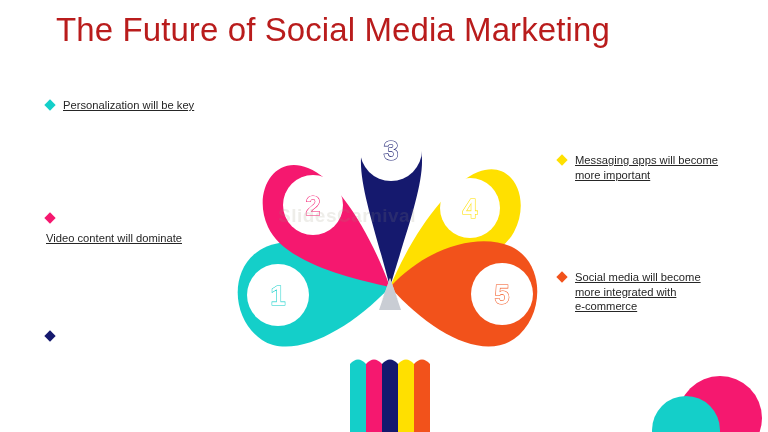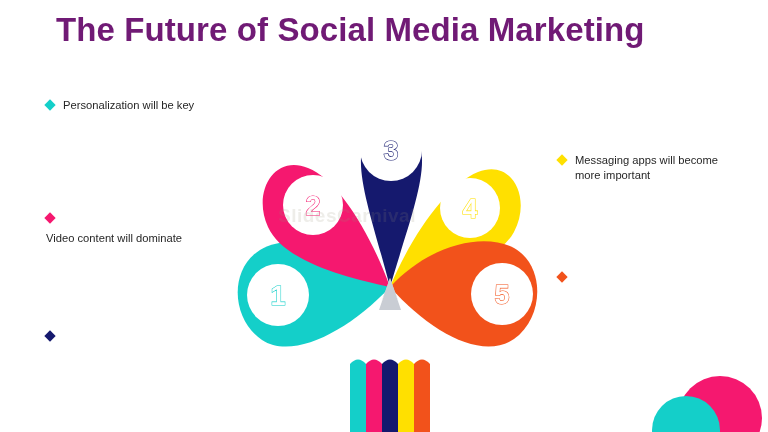--- a/index.html
+++ b/index.html
@@ -16,22 +16,22 @@
     -webkit-font-smoothing: antialiased;
   }
 
   
   #slide-title {
     position: absolute;
     left: 56px;
     top: 8px;
     font-size: 33px;
     line-height: 44px;
-    font-weight: 700;
-    color: #701a75;
+    font-weight: 400;
+    color: #b91c1c;
     letter-spacing: 0.1px;
     white-space: nowrap;
   }
 
   
   .callout {
     position: absolute;
     display: flex;
     align-items: flex-start;
     gap: 9px;
@@ -41,20 +41,21 @@
     height: 8px;
     transform: rotate(45deg);
     flex: 0 0 auto;
     margin-top: 3px;
   }
   .callout-text {
     font-size: 11.2px;
     line-height: 14.5px;
     color: #262626;
     white-space: pre-line;
+    text-decoration: underline;
   }
 
   #callout-1 { left: 46px; top: 98px; }
   #callout-2 { left: 46px; top: 211px; flex-direction: column; }
   #callout-3 { left: 46px; top: 329px; }
   #callout-4 { left: 558px; top: 153px; }
   #callout-5 { left: 558px; top: 270px; }
 
   
   #graphic {
@@ -130,20 +131,23 @@
 </div>
 
 <div class="callout" id="callout-4">
   <span class="diamond" style="background:#FFE000"></span>
   <span class="callout-text">Messaging apps will become
 more important</span>
 </div>
 
 <div class="callout" id="callout-5">
   <span class="diamond" style="background:#F2521B"></span>
+  <span class="callout-text">Social media will become
+more integrated with
+e-commerce</span>
 </div>
 
 <div id="graphic">
   <svg width="320" height="340" viewBox="0 0 320 340" xmlns="http://www.w3.org/2000/svg">
 
     <g>
       <path d="M160,195 C120,150 60,140 30,158 C-2,178 2,228 32,248
                C62,268 118,240 160,195 Z" fill="#14CFC9"></path>
       <circle cx="48" cy="203" r="31" fill="#ffffff"></circle>
       <text class="petal-num" x="48" y="213" text-anchor="middle" stroke="#14CFC9">1</text>

